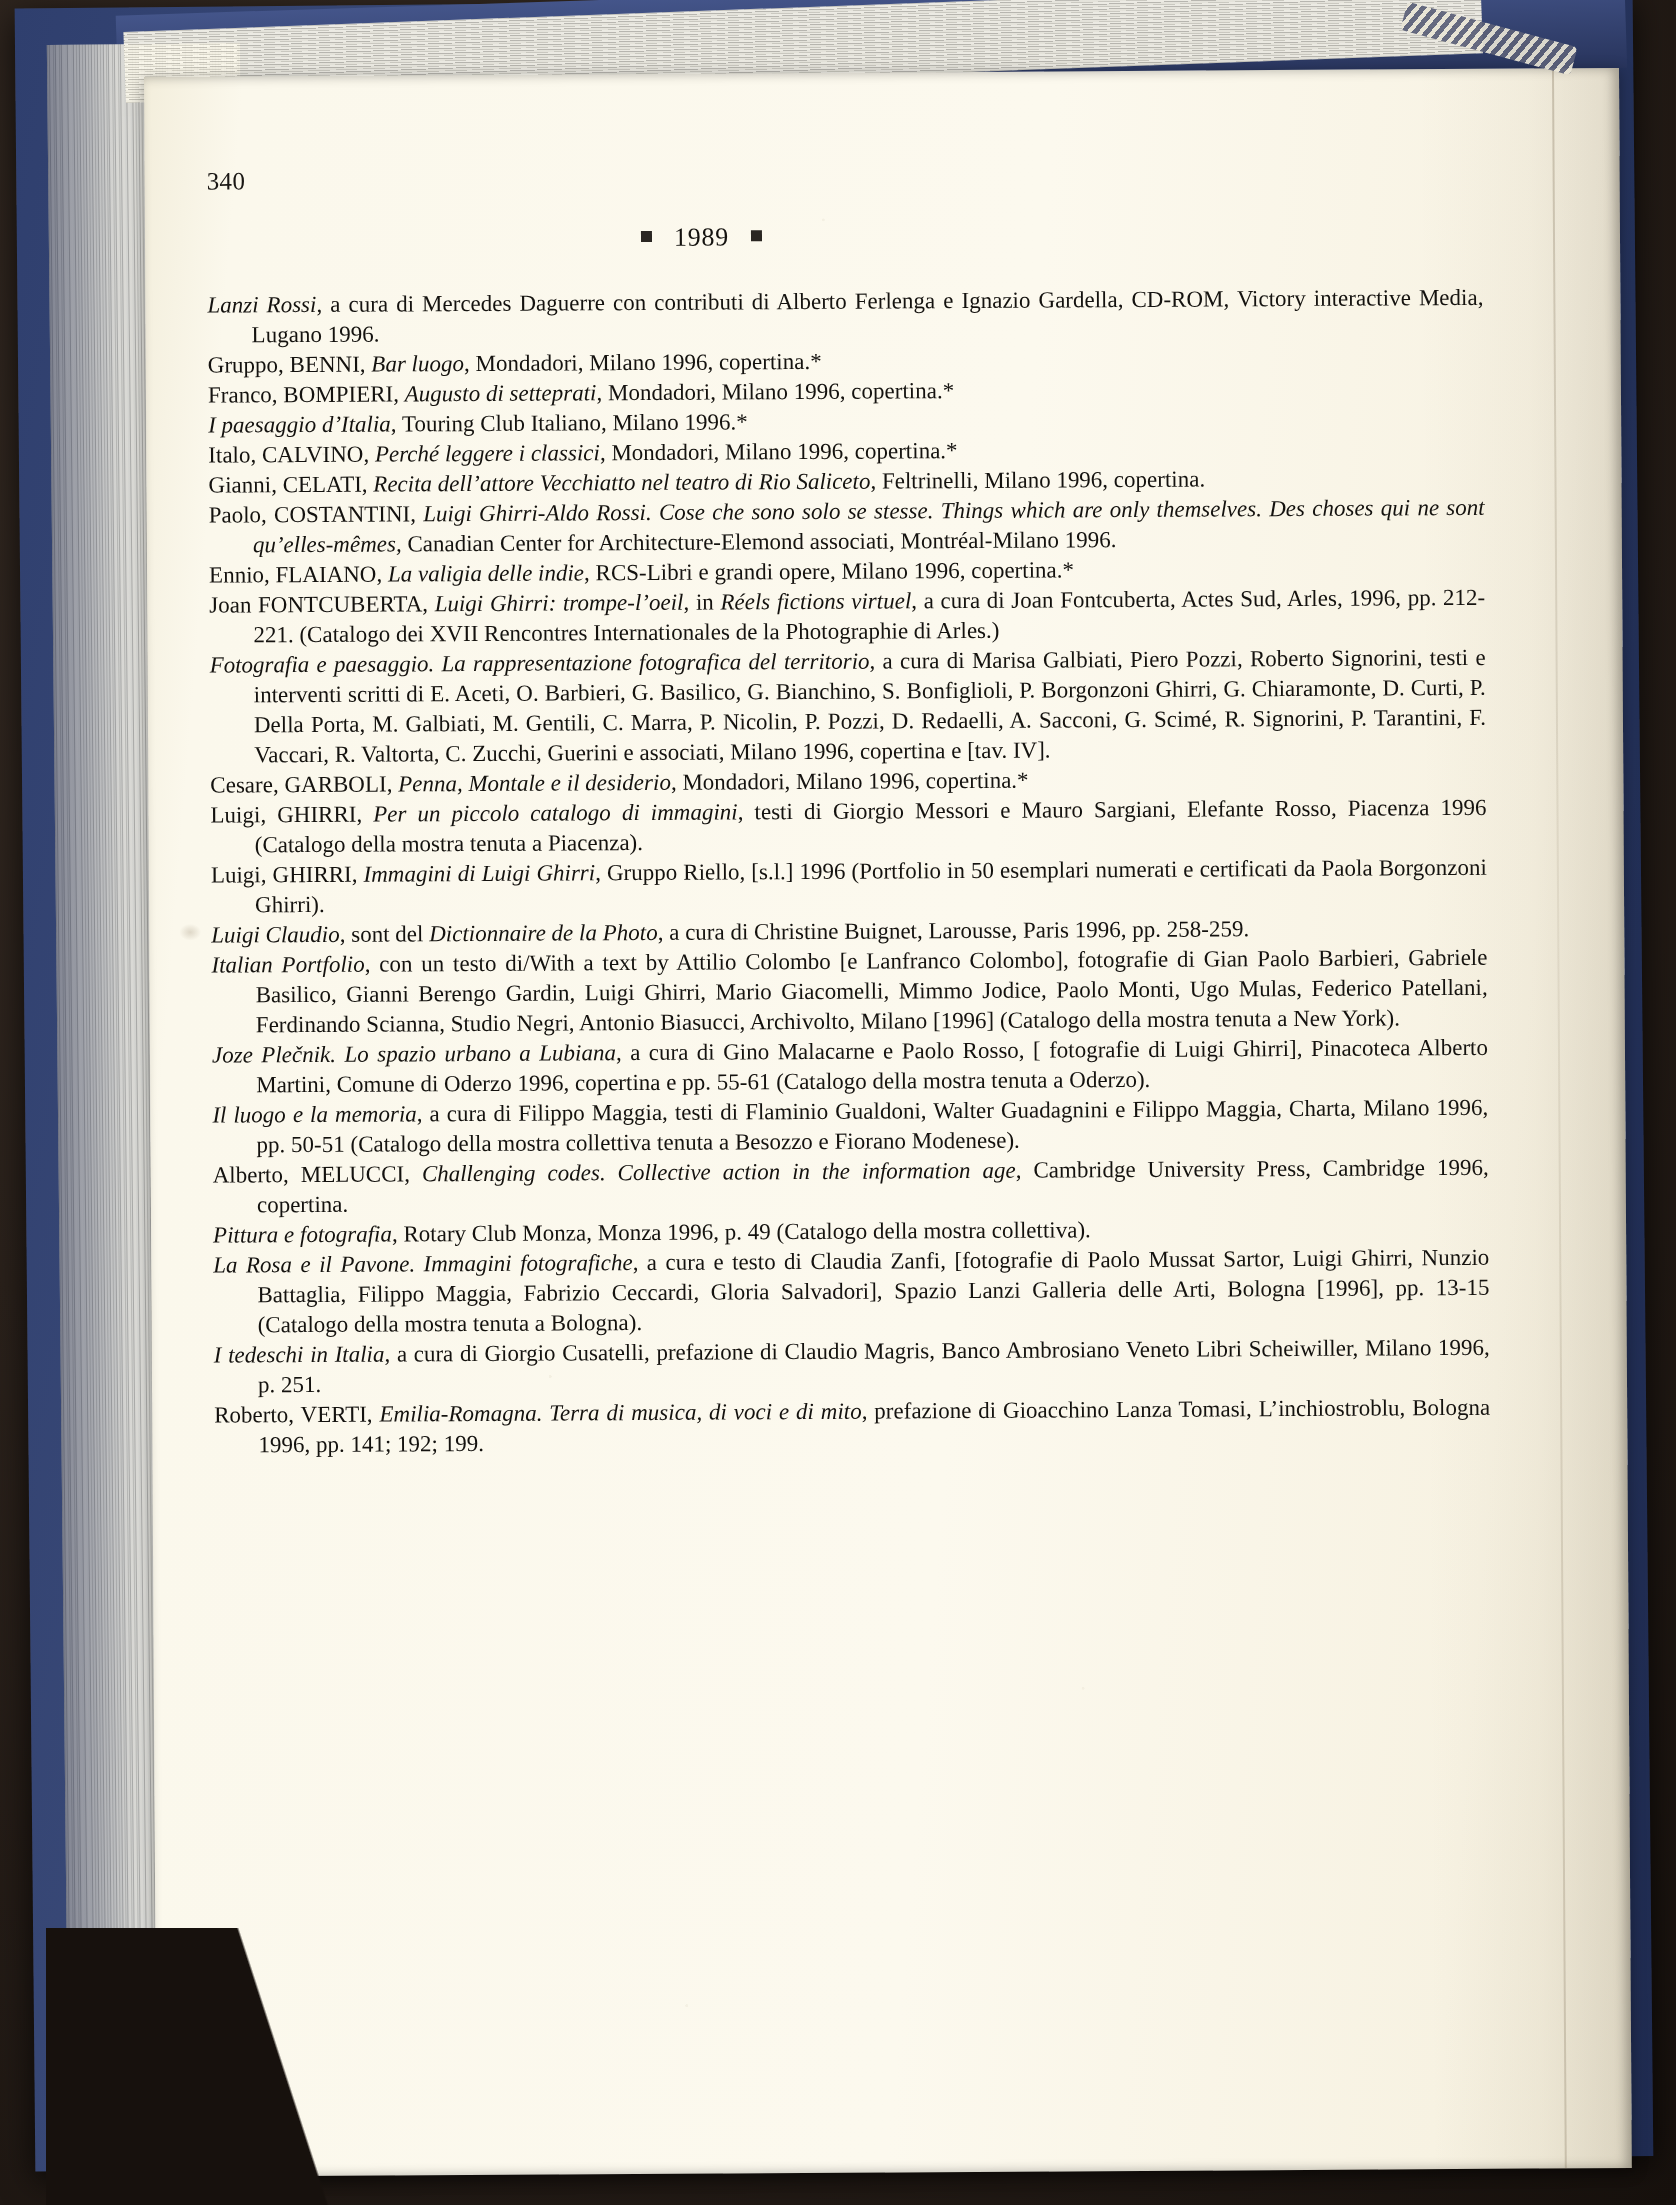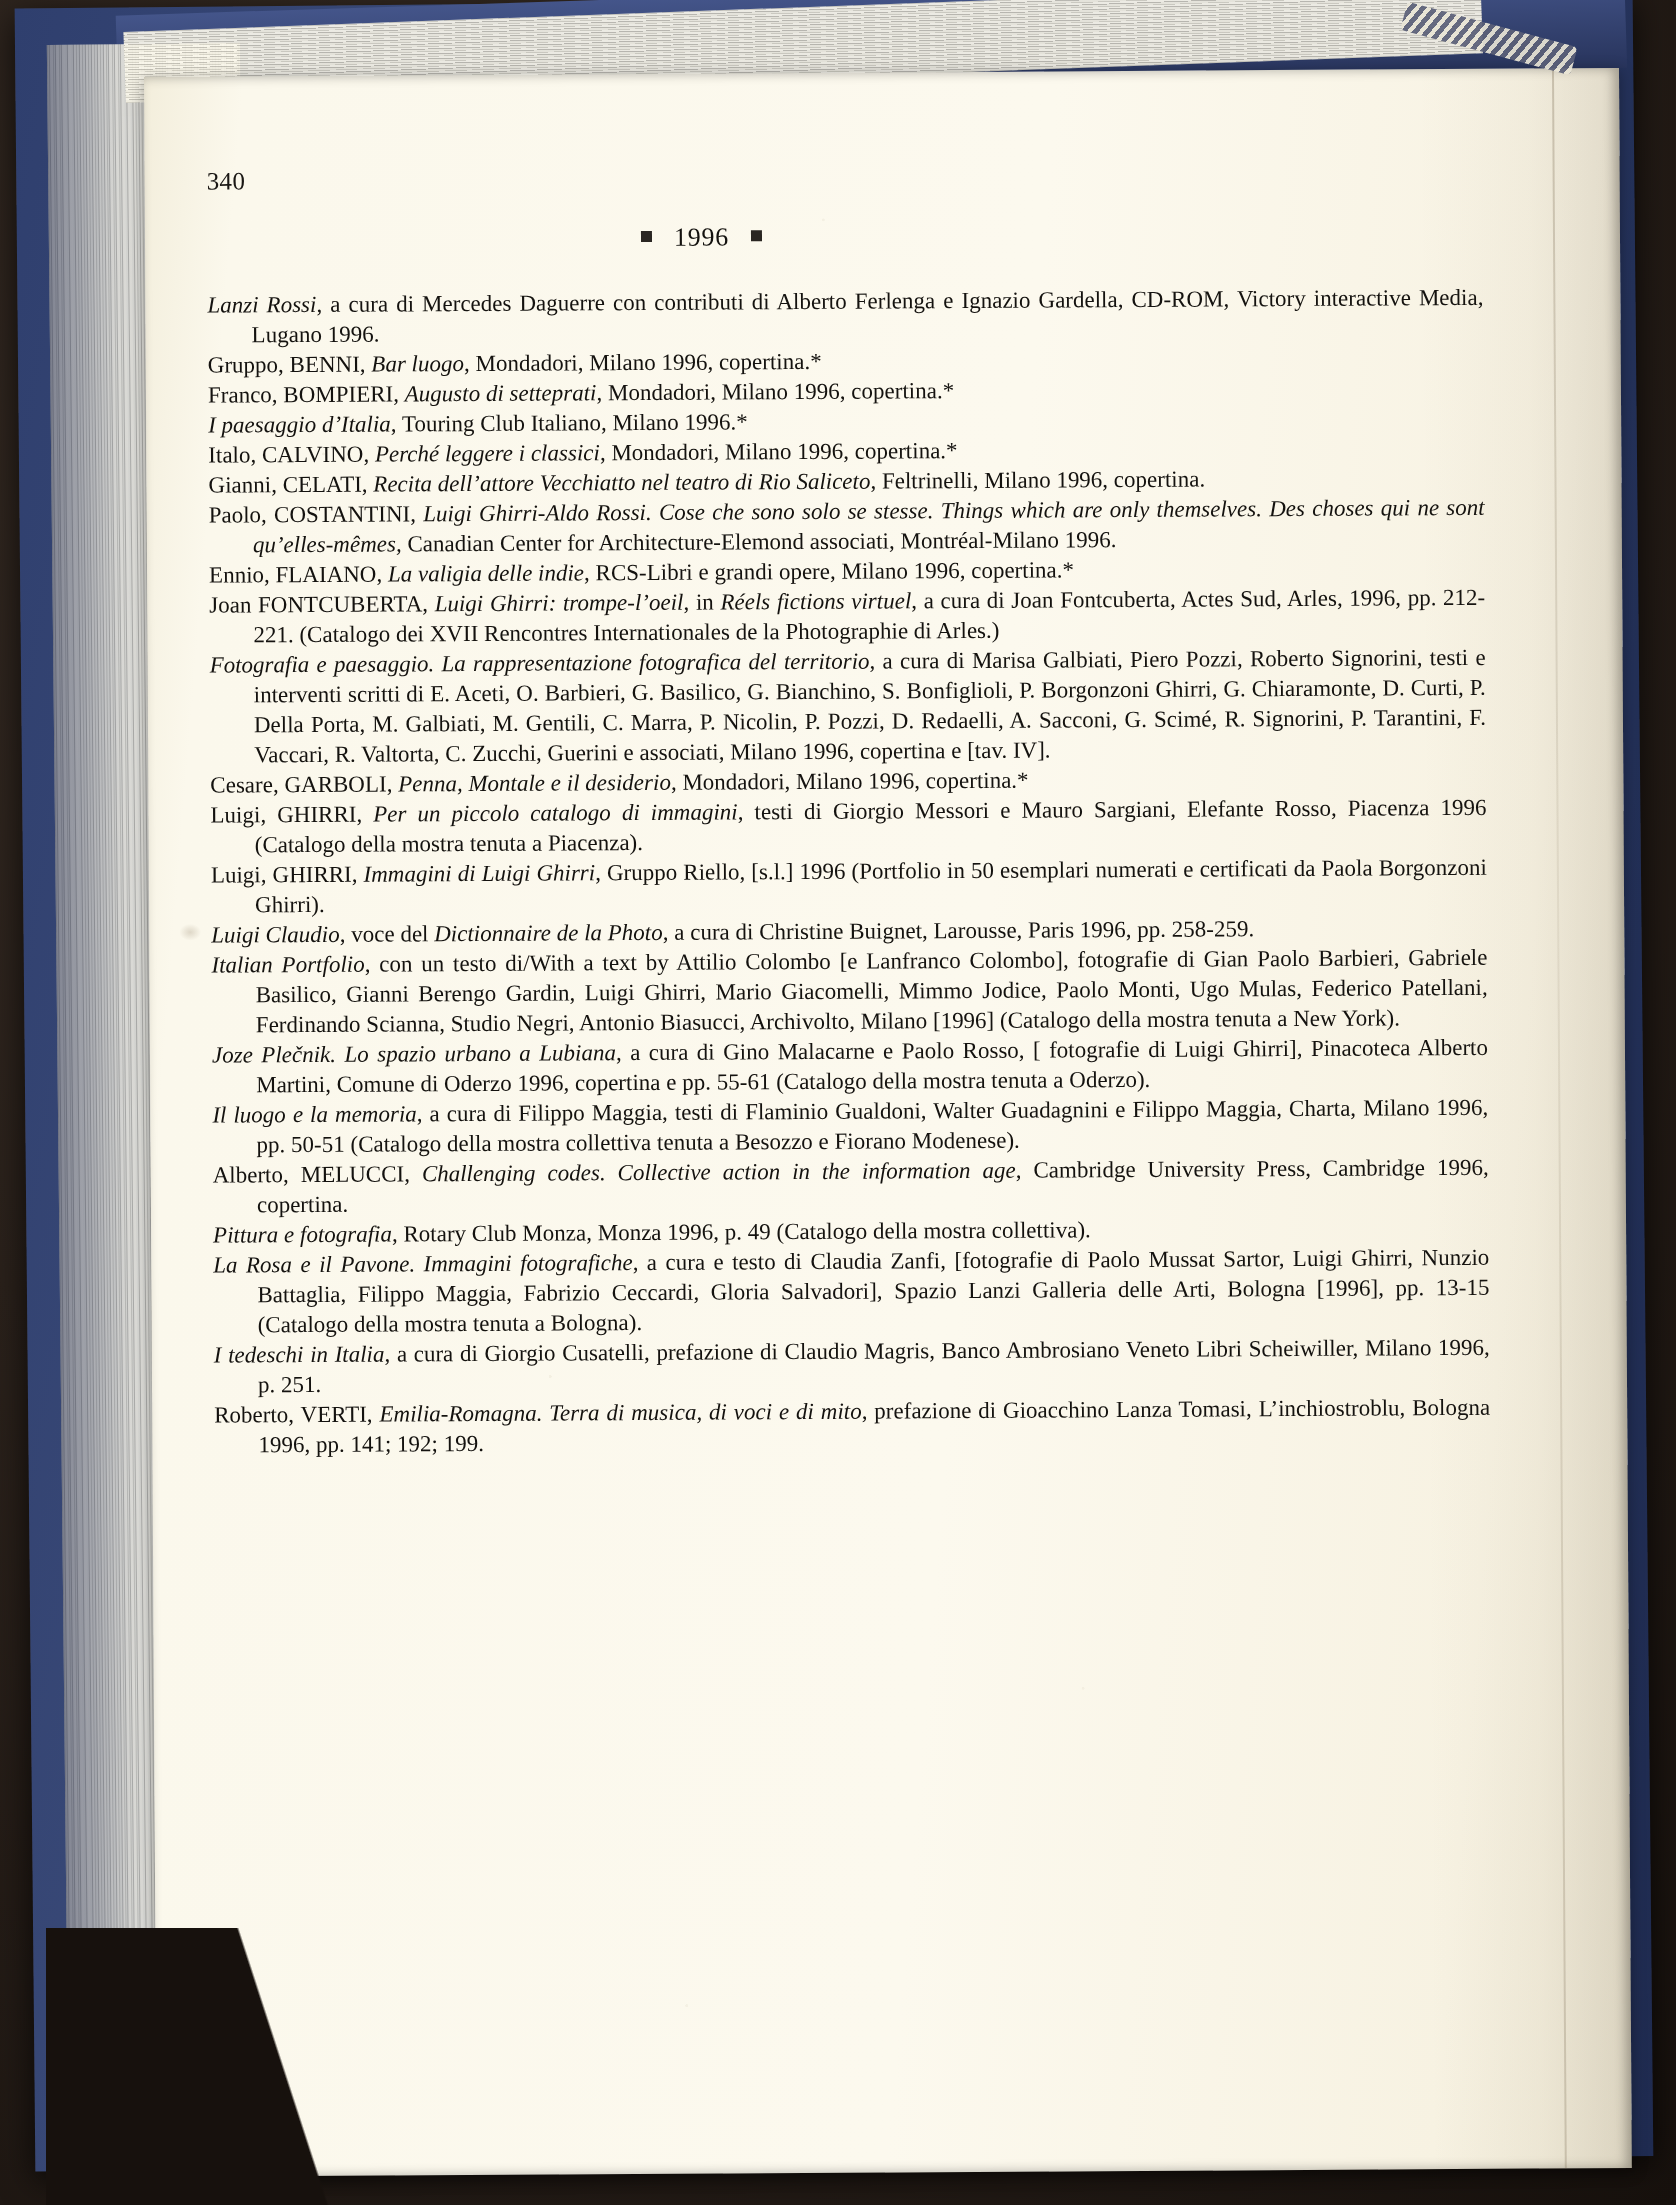--- a/index.html
+++ b/index.html
@@ -263,39 +263,39 @@
 <div id="page">
   <div id="crease"></div>
   <div id="smudge"></div>
 
   <div id="content">
 
     <div class="folio">340</div>
 
     <div class="year-header">
       <span class="sq"></span>
-      <span>1996</span>
+      <span>1989</span>
       <span class="sq"></span>
     </div>
 
     <div id="entries">
         <p class="entry"><span class="ti">Lanzi Rossi</span><span>, a cura di Mercedes Daguerre con contributi di Alberto Ferlenga e Ignazio Gardella, CD-ROM, Victory interactive Media, Lugano 1996.</span></p>
         <p class="entry"><span>Gruppo, BENNI, </span><span class="ti">Bar luogo</span><span>, Mondadori, Milano 1996, copertina.*</span></p>
         <p class="entry"><span>Franco, BOMPIERI, </span><span class="ti">Augusto di setteprati</span><span>, Mondadori, Milano 1996, copertina.*</span></p>
         <p class="entry"><span class="ti">I paesaggio d’Italia</span><span>, Touring Club Italiano, Milano 1996.*</span></p>
         <p class="entry"><span>Italo, CALVINO, </span><span class="ti">Perché leggere i classici</span><span>, Mondadori, Milano 1996, copertina.*</span></p>
         <p class="entry"><span>Gianni, CELATI, </span><span class="ti">Recita dell’attore Vecchiatto nel teatro di Rio Saliceto</span><span>, Feltrinelli, Milano 1996, copertina.</span></p>
         <p class="entry"><span>Paolo, COSTANTINI, </span><span class="ti">Luigi Ghirri-Aldo Rossi. Cose che sono solo se stesse. Things which are only themselves. Des choses qui ne sont qu’elles-mêmes,</span><span> Canadian Center for Architecture-Elemond associati, Montréal-Milano 1996.</span></p>
         <p class="entry"><span>Ennio, FLAIANO, </span><span class="ti">La valigia delle indie</span><span>, RCS-Libri e grandi opere, Milano 1996, copertina.*</span></p>
         <p class="entry"><span>Joan FONTCUBERTA, </span><span class="ti">Luigi Ghirri: trompe-l’oeil</span><span>, in </span><span class="ti">Réels fictions virtuel</span><span>, a cura di Joan Fontcuberta, Actes Sud, Arles, 1996, pp. 212-221. (Catalogo dei XVII Rencontres Internationales de la Photographie di Arles.)</span></p>
         <p class="entry"><span class="ti">Fotografia e paesaggio. La rappresentazione fotografica del territorio</span><span>, a cura di Marisa Galbiati, Piero Pozzi, Roberto Signorini, testi e interventi scritti di E. Aceti, O. Barbieri, G. Basilico, G. Bianchino, S. Bonfiglioli, P. Borgonzoni Ghirri, G. Chiaramonte, D. Curti, P. Della Porta, M. Galbiati, M. Gentili, C. Marra, P. Nicolin, P. Pozzi, D. Redaelli, A. Sacconi, G. Scimé, R. Signorini, P. Tarantini, F. Vaccari, R. Valtorta, C. Zucchi, Guerini e associati, Milano 1996, copertina e [tav. IV].</span></p>
         <p class="entry"><span>Cesare, GARBOLI, </span><span class="ti">Penna, Montale e il desiderio</span><span>, Mondadori, Milano 1996, copertina.*</span></p>
         <p class="entry"><span>Luigi, GHIRRI, </span><span class="ti">Per un piccolo catalogo di immagini</span><span>, testi di Giorgio Messori e Mauro Sargiani, Elefante Rosso, Piacenza 1996 (Catalogo della mostra tenuta a Piacenza).</span></p>
         <p class="entry"><span>Luigi, GHIRRI, </span><span class="ti">Immagini di Luigi Ghirri</span><span>, Gruppo Riello, [s.l.] 1996 (Portfolio in 50 esemplari numerati e certificati da Paola Borgonzoni Ghirri).</span></p>
-        <p class="entry"><span class="ti">Luigi Claudio</span><span>, voce del </span><span class="ti">Dictionnaire de la Photo</span><span>, a cura di Christine Buignet, Larousse, Paris 1996, pp. 258-259.</span></p>
+        <p class="entry"><span class="ti">Luigi Claudio</span><span>, sont del </span><span class="ti">Dictionnaire de la Photo</span><span>, a cura di Christine Buignet, Larousse, Paris 1996, pp. 258-259.</span></p>
         <p class="entry"><span class="ti">Italian Portfolio</span><span>, con un testo di/With a text by Attilio Colombo [e Lanfranco Colombo], fotografie di Gian Paolo Barbieri, Gabriele Basilico, Gianni Berengo Gardin, Luigi Ghirri, Mario Giacomelli, Mimmo Jodice, Paolo Monti, Ugo Mulas, Federico Patellani, Ferdinando Scianna, Studio Negri, Antonio Biasucci, Archivolto, Milano [1996] (Catalogo della mostra tenuta a New York).</span></p>
         <p class="entry"><span class="ti">Joze Plečnik. Lo spazio urbano a Lubiana</span><span>, a cura di Gino Malacarne e Paolo Rosso, [ fotografie di Luigi Ghirri], Pinacoteca Alberto Martini, Comune di Oderzo 1996, copertina e pp. 55-61 (Catalogo della mostra tenuta a Oderzo).</span></p>
         <p class="entry"><span class="ti">Il luogo e la memoria</span><span>, a cura di Filippo Maggia, testi di Flaminio Gualdoni, Walter Guadagnini e Filippo Maggia, Charta, Milano 1996, pp. 50-51 (Catalogo della mostra collettiva tenuta a Besozzo e Fiorano Modenese).</span></p>
         <p class="entry"><span>Alberto, MELUCCI, </span><span class="ti">Challenging codes. Collective action in the information age</span><span>, Cambridge University Press, Cambridge 1996, copertina.</span></p>
         <p class="entry"><span class="ti">Pittura e fotografia</span><span>, Rotary Club Monza, Monza 1996, p. 49 (Catalogo della mostra collettiva).</span></p>
         <p class="entry"><span class="ti">La Rosa e il Pavone. Immagini fotografiche</span><span>, a cura e testo di Claudia Zanfi, [fotografie di Paolo Mussat Sartor, Luigi Ghirri, Nunzio Battaglia, Filippo Maggia, Fabrizio Ceccardi, Gloria Salvadori], Spazio Lanzi Galleria delle Arti, Bologna [1996], pp. 13-15 (Catalogo della mostra tenuta a Bologna).</span></p>
         <p class="entry"><span class="ti">I tedeschi in Italia</span><span>, a cura di Giorgio Cusatelli, prefazione di Claudio Magris, Banco Ambrosiano Veneto Libri Scheiwiller, Milano 1996, p. 251.</span></p>
         <p class="entry"><span>Roberto, VERTI, </span><span class="ti">Emilia-Romagna. Terra di musica, di voci e di mito</span><span>, prefazione di Gioacchino Lanza Tomasi, L’inchiostroblu, Bologna 1996, pp. 141; 192; 199.</span></p>
       </div>
 

